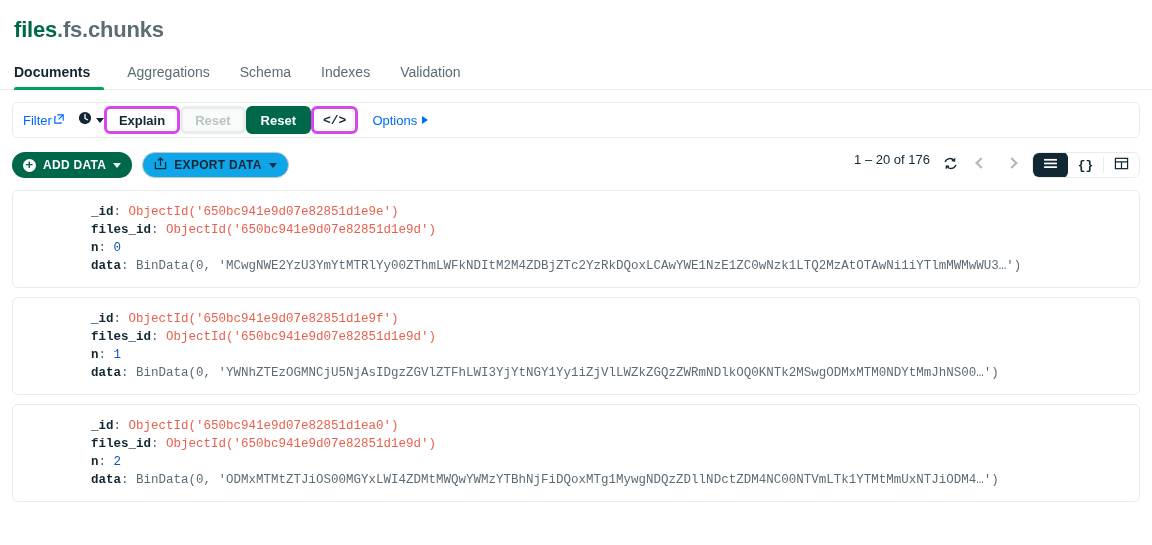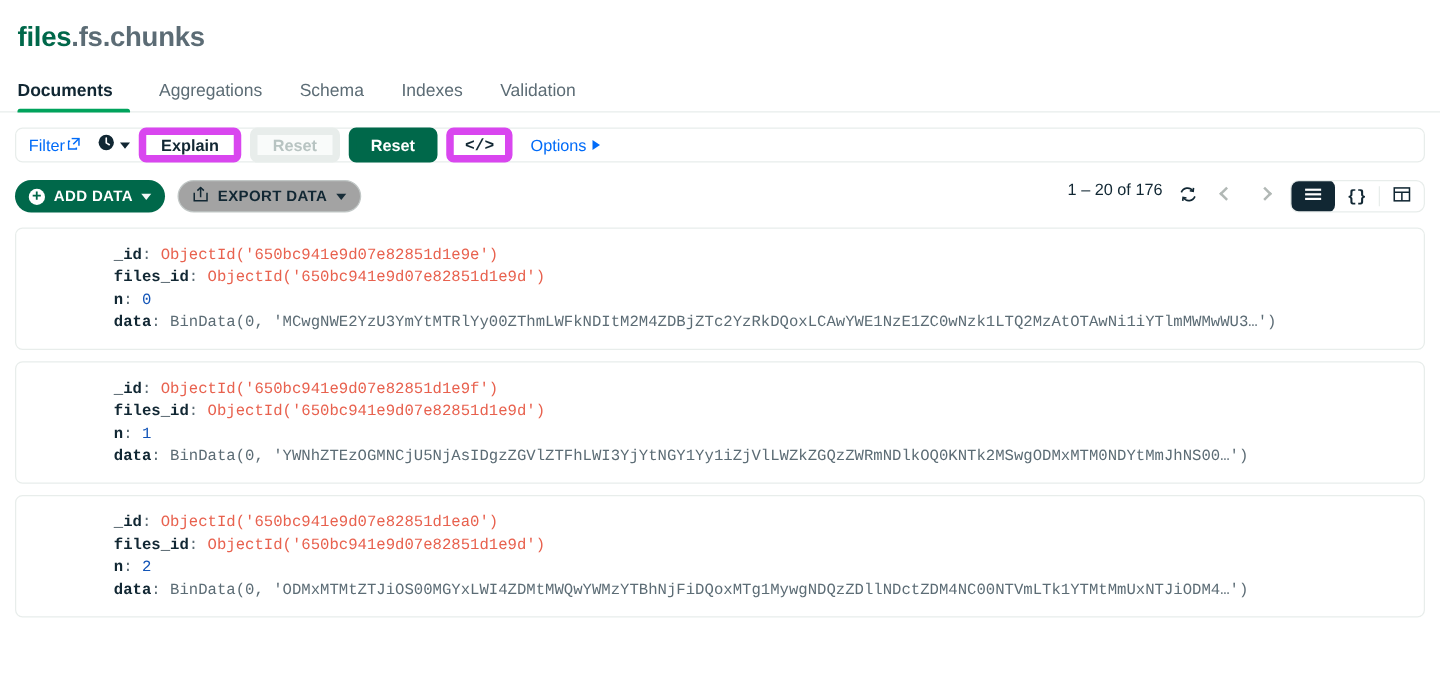--- a/index.html
+++ b/index.html
@@ -50,21 +50,21 @@
   .tab:first-child { padding-left: 0; padding-right: 22px; }
   .tab.active { color: #112733; font-weight: bold; }
   .tab.active::after {
     content: ""; position: absolute; left: 0; right: 8px; bottom: -1px;
     height: 3px; background: #00a35c; border-radius: 2px 2px 0 0;
   }
 
   
   .querybar {
     display: flex; align-items: center;
-    margin: 12px 12px 0 12px; height: 28px;
+    margin: 12px 12px 0 12px; height: 36px;
     border: 1px solid #e8edeb; border-radius: 6px;
     background: #fff; padding: 0 8px 0 10px;
   }
   .filter-link {
     display: inline-flex; align-items: center; gap: 2px;
     color: #016bf8; font-size: 13px; cursor: pointer; white-space: nowrap;
   }
   .ext-icon { display: inline-block; width: 10px; height: 10px; position: relative; top: -3px; }
   .history-btn {
     display: inline-flex; align-items: center; gap: 4px;
@@ -77,22 +77,22 @@
   .query-input {
     flex: 1; border: none; outline: none; background: transparent;
     font-family: "Liberation Mono", monospace; font-size: 13px;
     color: #112733; margin-left: 22px; padding: 0;
   }
   .query-input::placeholder { color: #889397; }
 
   .qbtn {
     height: 28px; padding: 0 12px; border-radius: 6px;
     font-size: 13px; font-weight: bold; cursor: pointer;
-    border: 6px solid #d946ef; background: #fff; color: #112733;
-    margin-left: 7px; white-space: nowrap;
+    border: 3px solid #d946ef; background: #fff; color: #112733;
+    white-space: nowrap;
     display: inline-flex; align-items: center; justify-content: center;
   }
   .qbtn.disabled { color: #b8c4c2; background: #f9fbfa; border-color: #e8edeb; }
   .qbtn.primary {
     background: #00684a; border-color: #00684a; color: #fff;
   }
   .qbtn.icon-only { padding: 0 9px; font-family: "Liberation Mono", monospace; font-weight: bold; }
   .options-link {
     color: #016bf8; font-size: 13px; cursor: pointer; margin-left: 14px;
     display: inline-flex; align-items: center; gap: 5px; white-space: nowrap;
@@ -107,21 +107,21 @@
     display: flex; align-items: center; justify-content: space-between;
     margin: 14px 12px 0 12px; height: 26px;
   }
   .toolbar-left { display: flex; align-items: center; gap: 10px; }
   .pill {
     height: 26px; border-radius: 13px; display: inline-flex; align-items: center;
     gap: 7px; padding: 0 11px; font-size: 12px; font-weight: bold;
     letter-spacing: 0.3px; cursor: pointer; white-space: nowrap;
   }
   .pill.green { background: #00684a; color: #fff; }
-  .pill.outline { background: #a3a3a3; color: #112733; border: 1px solid #c1c7c6; }
+  .pill.outline { background: #0ea5e9; color: #112733; border: 1px solid #c1c7c6; }
   .plus-circle {
     width: 13px; height: 13px; border-radius: 50%; background: #fff;
     color: #00684a; font-size: 13px; line-height: 11px; text-align: center;
     font-weight: bold; display: inline-block;
   }
   .pill .caret-down { border-top-color: currentColor; opacity: .95; }
 
   .toolbar-right { display: flex; align-items: flex-start; gap: 9px; }
   .range-text { font-size: 13px; color: #112733; white-space: nowrap; }
   .icon-btn {

